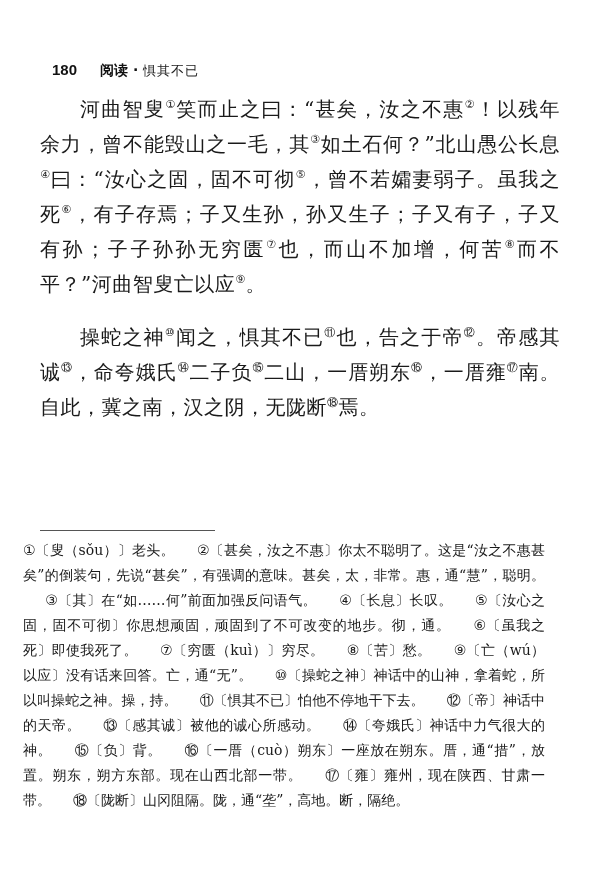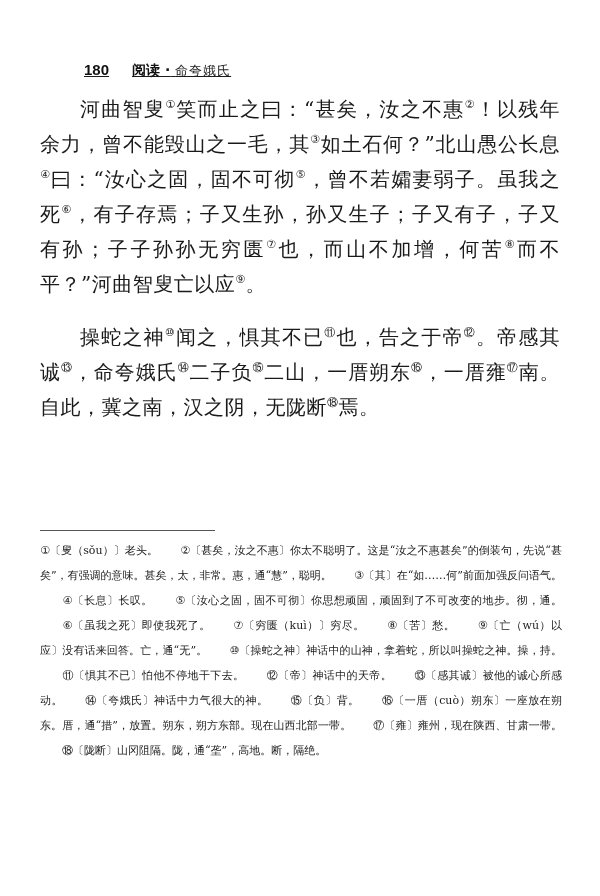--- a/index.html
+++ b/index.html
@@ -1,43 +1,43 @@
 <!DOCTYPE html>
 <html><head>
 <meta charset="utf-8">
 <style>
   html, body { margin: 0; padding: 0; }
   body {
     width: 600px; height: 896px; background: #ffffff; position: relative; overflow: hidden;
     color: #1a1a1a;
     font-family: "DejaVu Serif", "Liberation Serif", serif;
   }
-  .page-header { position: absolute; left: 84px; top: 61px; height: 22px; display: flex; align-items: baseline; text-decoration: underline; }
+  .page-header { position: absolute; left: 52px; top: 61px; height: 22px; display: flex; align-items: baseline; }
   .page-number { font-family: "Liberation Sans", "DejaVu Sans", sans-serif; font-weight: bold; font-size: 15px; color: #111; }
   .section-title { margin-left: 23px; font-family: "DejaVu Sans", sans-serif; font-weight: bold; font-size: 14px; color: #111; }
   .section-sub { font-family: "DejaVu Serif", serif; font-size: 13px; font-weight: normal; color: #222; letter-spacing: 1px; }
   .main-text { position: absolute; left: 40px; top: 92px; width: 520px; font-size: 20px; line-height: 35px; letter-spacing: 0.5px; }
   .main-text p { margin: 0; text-indent: 2em; text-align: justify; }
   .main-text p + p { margin-top: 18px; }
   .note-ref { font-size: 11px; vertical-align: super; line-height: 0; font-family: "DejaVu Sans", sans-serif; }
   .rule { position: absolute; left: 40px; top: 530px; width: 175px; height: 1px; background: #555; }
-  .notes { position: absolute; left: 40px; top: 538px; width: 522px; font-size: 11px; line-height: 25px; text-align: justify; }
+  .notes { position: absolute; left: 23px; top: 538px; width: 522px; font-size: 14px; line-height: 25px; text-align: justify; }
   .notes .note { display: inline; }
   .notes .gap { display: inline-block; width: 22px; }
   .notes .circled { font-family: "DejaVu Sans", sans-serif; }
 </style>
 </head>
 <body>
 
 <div class="page-header">
   <span class="page-number">180</span>
   <span class="section-title">
     <span>阅读</span>
     <span>·</span>
-    <span class="section-sub">命夸娥氏</span>
+    <span class="section-sub">惧其不已</span>
   </span>
 </div>
 
 <div class="main-text">
   <p><span>河曲智叟</span><span class="note-ref">①</span><span>笑而止之曰：“甚矣，汝之不惠</span><span class="note-ref">②</span><span>！以残年余力，曾不能毁山之一毛，其</span><span class="note-ref">③</span><span>如土石何？”北山愚公长息</span><span class="note-ref">④</span><span>曰：“汝心之固，固不可彻</span><span class="note-ref">⑤</span><span>，曾不若孀妻弱子。虽我之死</span><span class="note-ref">⑥</span><span>，有子存焉；子又生孙，孙又生子；子又有子，子又有孙；子子孙孙无穷匮</span><span class="note-ref">⑦</span><span>也，而山不加增，何苦</span><span class="note-ref">⑧</span><span>而不平？”河曲智叟亡以应</span><span class="note-ref">⑨</span><span>。</span></p>
   <p><span>操蛇之神</span><span class="note-ref">⑩</span><span>闻之，惧其不已</span><span class="note-ref">⑪</span><span>也，告之于帝</span><span class="note-ref">⑫</span><span>。帝感其诚</span><span class="note-ref">⑬</span><span>，命夸娥氏</span><span class="note-ref">⑭</span><span>二子负</span><span class="note-ref">⑮</span><span>二山，一厝朔东</span><span class="note-ref">⑯</span><span>，一厝雍</span><span class="note-ref">⑰</span><span>南。自此，冀之南，汉之阴，无陇断</span><span class="note-ref">⑱</span><span>焉。</span></p>
 </div>
 
 <div class="rule"></div>
 

